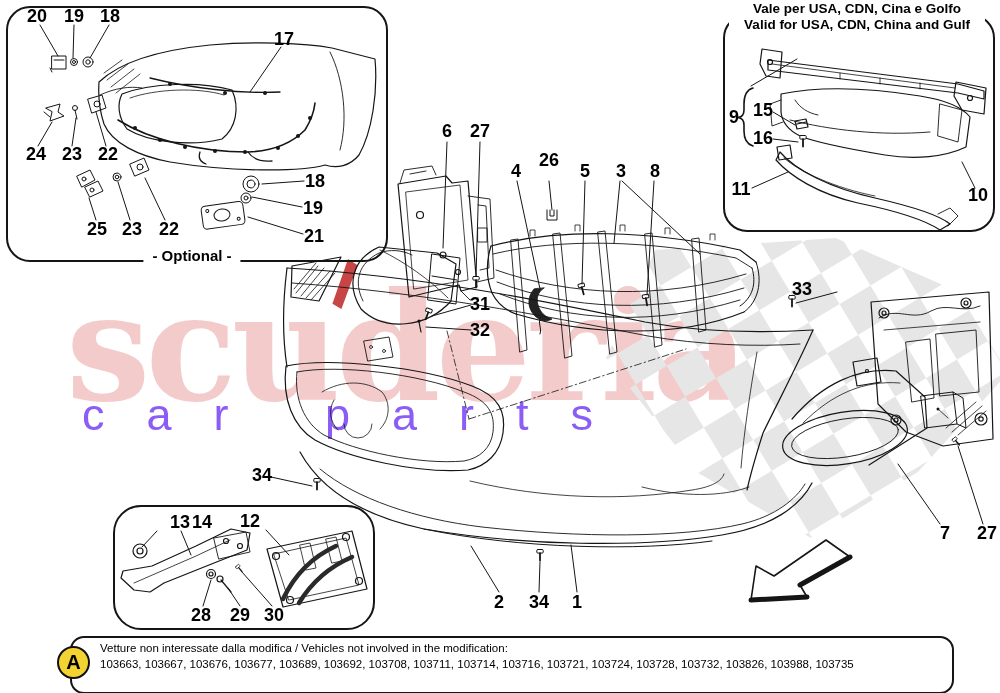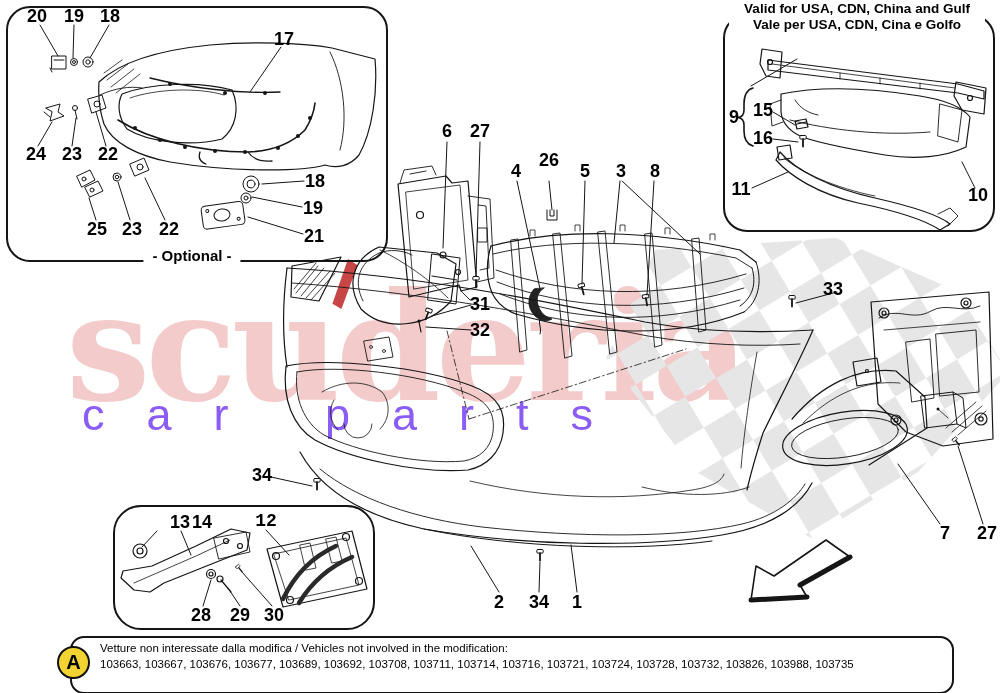--- a/index.html
+++ b/index.html
@@ -297,22 +297,22 @@
       <use href="#scr" transform="translate(956,441) rotate(-40) scale(0.8)"></use>
     </g>
 
     <g>
       <polygon points="751,600 756,566 774,576 826,540 850,557 800,585 807,597" fill="#fff" stroke-width="1.6"></polygon>
       <path d="M 751,600 L 807,597 M 800,585 L 850,557" stroke-width="5"></path>
     </g>
   </svg>
 
   <div class="usa-title">
+    <div>Vale per USA, CDN, Cina e Golfo</div>
     <div>Valid for USA, CDN, China and Gulf</div>
-    <div>Vale per USA, CDN, Cina e Golfo</div>
   </div>
   <div class="optional-label">- Optional -</div>
 
   <div id="callouts-optional">
       <div class="callout" style="left: 37px; top: 16px;">20</div>
       <div class="callout" style="left: 74px; top: 16px;">19</div>
       <div class="callout" style="left: 110px; top: 16px;">18</div>
       <div class="callout" style="left: 284px; top: 39px;">17</div>
       <div class="callout" style="left: 36px; top: 154px;">24</div>
       <div class="callout" style="left: 72px; top: 154px;">23</div>
@@ -334,32 +334,32 @@
   <div id="callouts-main">
       <div class="callout" style="left: 447px; top: 131px;">6</div>
       <div class="callout" style="left: 480px; top: 131px;">27</div>
       <div class="callout" style="left: 516px; top: 171px;">4</div>
       <div class="callout" style="left: 549px; top: 160px;">26</div>
       <div class="callout" style="left: 585px; top: 171px;">5</div>
       <div class="callout" style="left: 621px; top: 171px;">3</div>
       <div class="callout" style="left: 655px; top: 171px;">8</div>
       <div class="callout" style="left: 480px; top: 304px;">31</div>
       <div class="callout" style="left: 480px; top: 330px;">32</div>
-      <div class="callout" style="left: 833px; top: 289px; text-align: right;">33</div>
+      <div class="callout" style="left: 802px; top: 289px; text-align: right;">33</div>
       <div class="callout" style="left: 262px; top: 475px;">34</div>
       <div class="callout" style="left: 499px; top: 602px;">2</div>
       <div class="callout" style="left: 539px; top: 602px;">34</div>
       <div class="callout" style="left: 577px; top: 602px;">1</div>
       <div class="callout" style="left: 945px; top: 533px;">7</div>
       <div class="callout" style="left: 987px; top: 533px;">27</div>
     </div>
   <div id="callouts-bracket">
       <div class="callout" style="left: 156px; top: 522px; margin-left: 46px;">14</div>
       <div class="callout" style="left: 180px; top: 522px;">13</div>
-      <div class="callout" style="left: 266px; top: 521px; font-family: Liberation Mono, monospace;">12</div>
+      <div class="callout" style="left: 250px; top: 521px;">12</div>
       <div class="callout" style="left: 201px; top: 615px;">28</div>
       <div class="callout" style="left: 240px; top: 615px;">29</div>
       <div class="callout" style="left: 274px; top: 615px;">30</div>
     </div>
 
   <div class="pbox" id="note-box"></div>
   <div class="note-badge">A</div>
   <div class="note-text">
     <div>Vetture non interessate dalla modifica / Vehicles not involved in the modification:</div>
     <div>103663, 103667, 103676, 103677, 103689, 103692, 103708, 103711, 103714, 103716, 103721, 103724, 103728, 103732, 103826, 103988, 103735</div>

